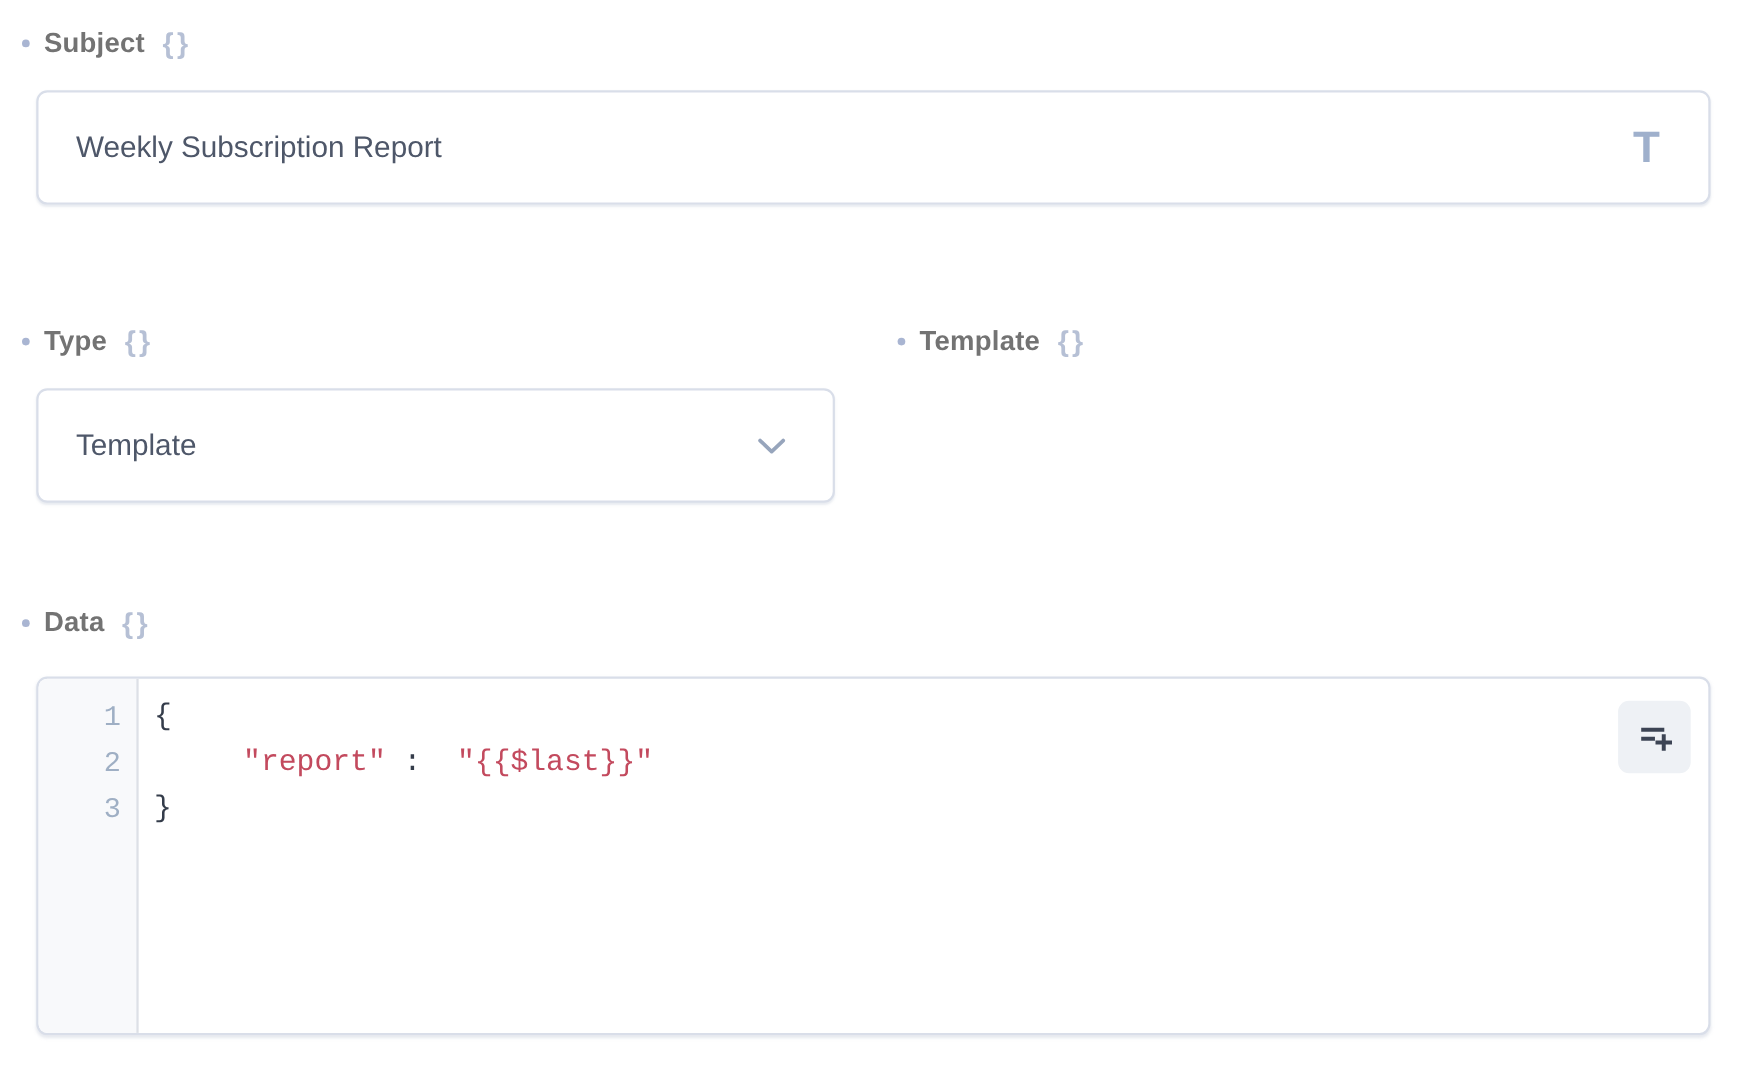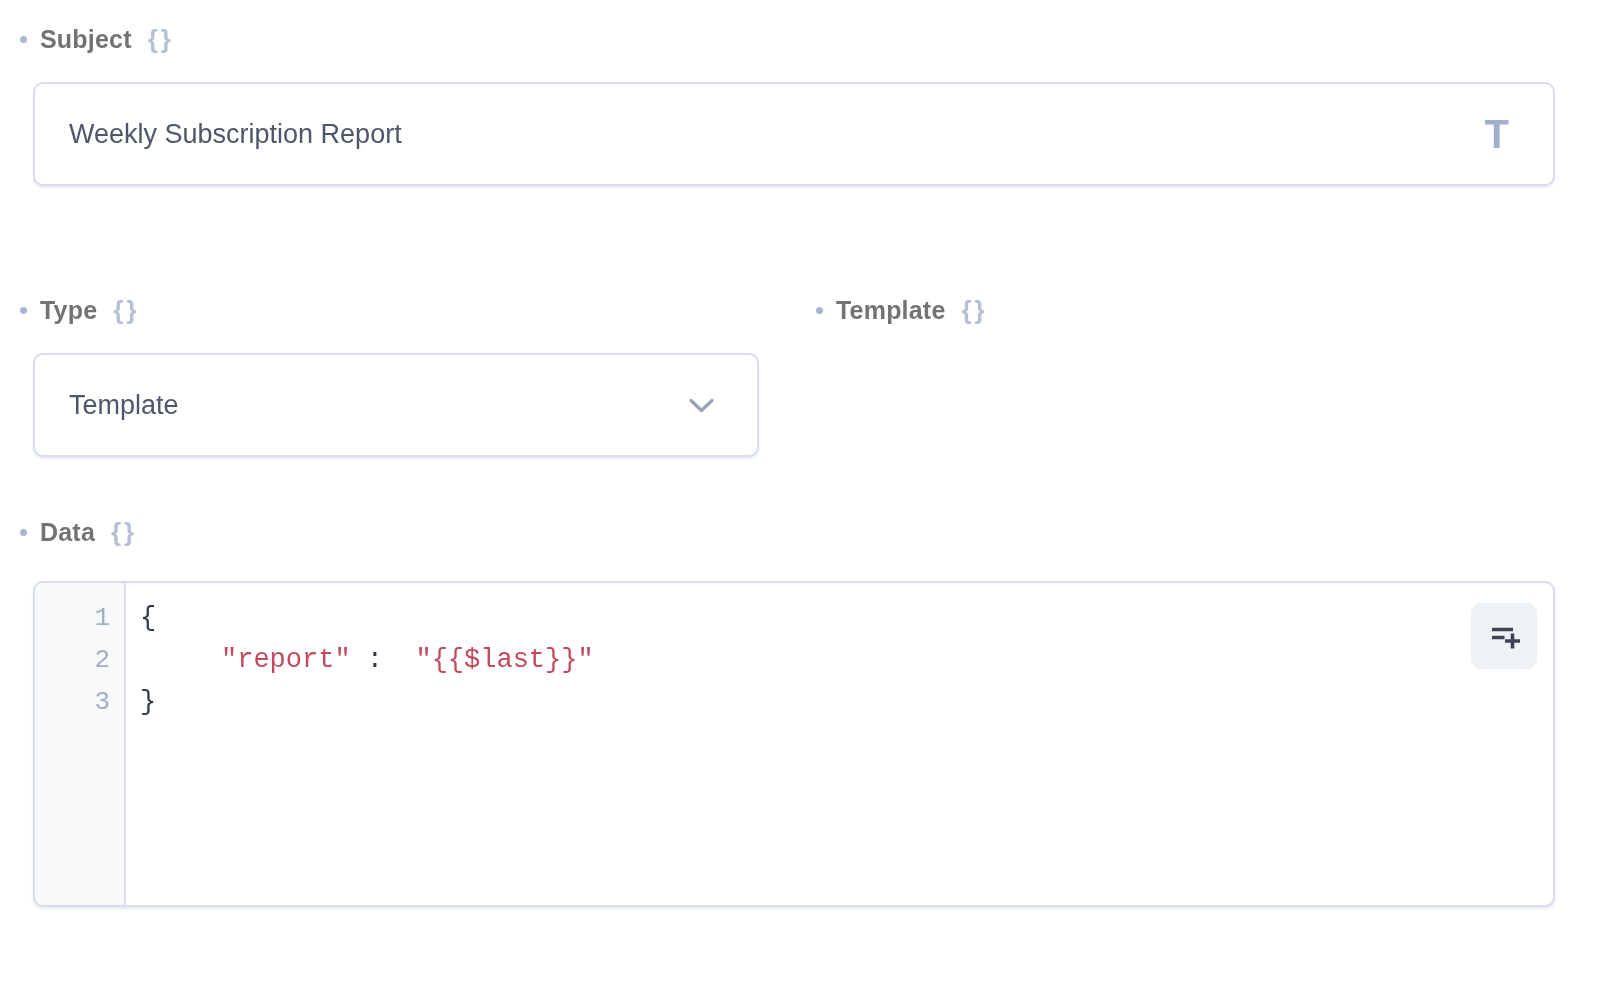--- a/index.html
+++ b/index.html
@@ -46,21 +46,21 @@
   }
   .chevron { margin-left: auto; margin-right: 8px; display: flex; }
 
   
   .row-2 {
     margin-top: 107px;
     display: grid; grid-template-columns: 1fr 1fr; gap: 70px;
   }
 
   
-  .data-section { margin-top: 58px; }
+  .data-section { margin-top: 92px; }
   .editor {
     position: relative; margin-top: 32px; height: 326px;
     border: 2px solid #d9dee9; border-radius: 10px;
     box-shadow: 0 2px 3px rgba(168, 178, 198, 0.3);
     display: flex; overflow: hidden; background: #fff;
   }
   .gutter {
     width: 91px; background: #f8f9fb; border-right: 2px solid #dde0e6;
     padding: 14px 14px 0 0;
     font-family: "Liberation Mono", monospace;

